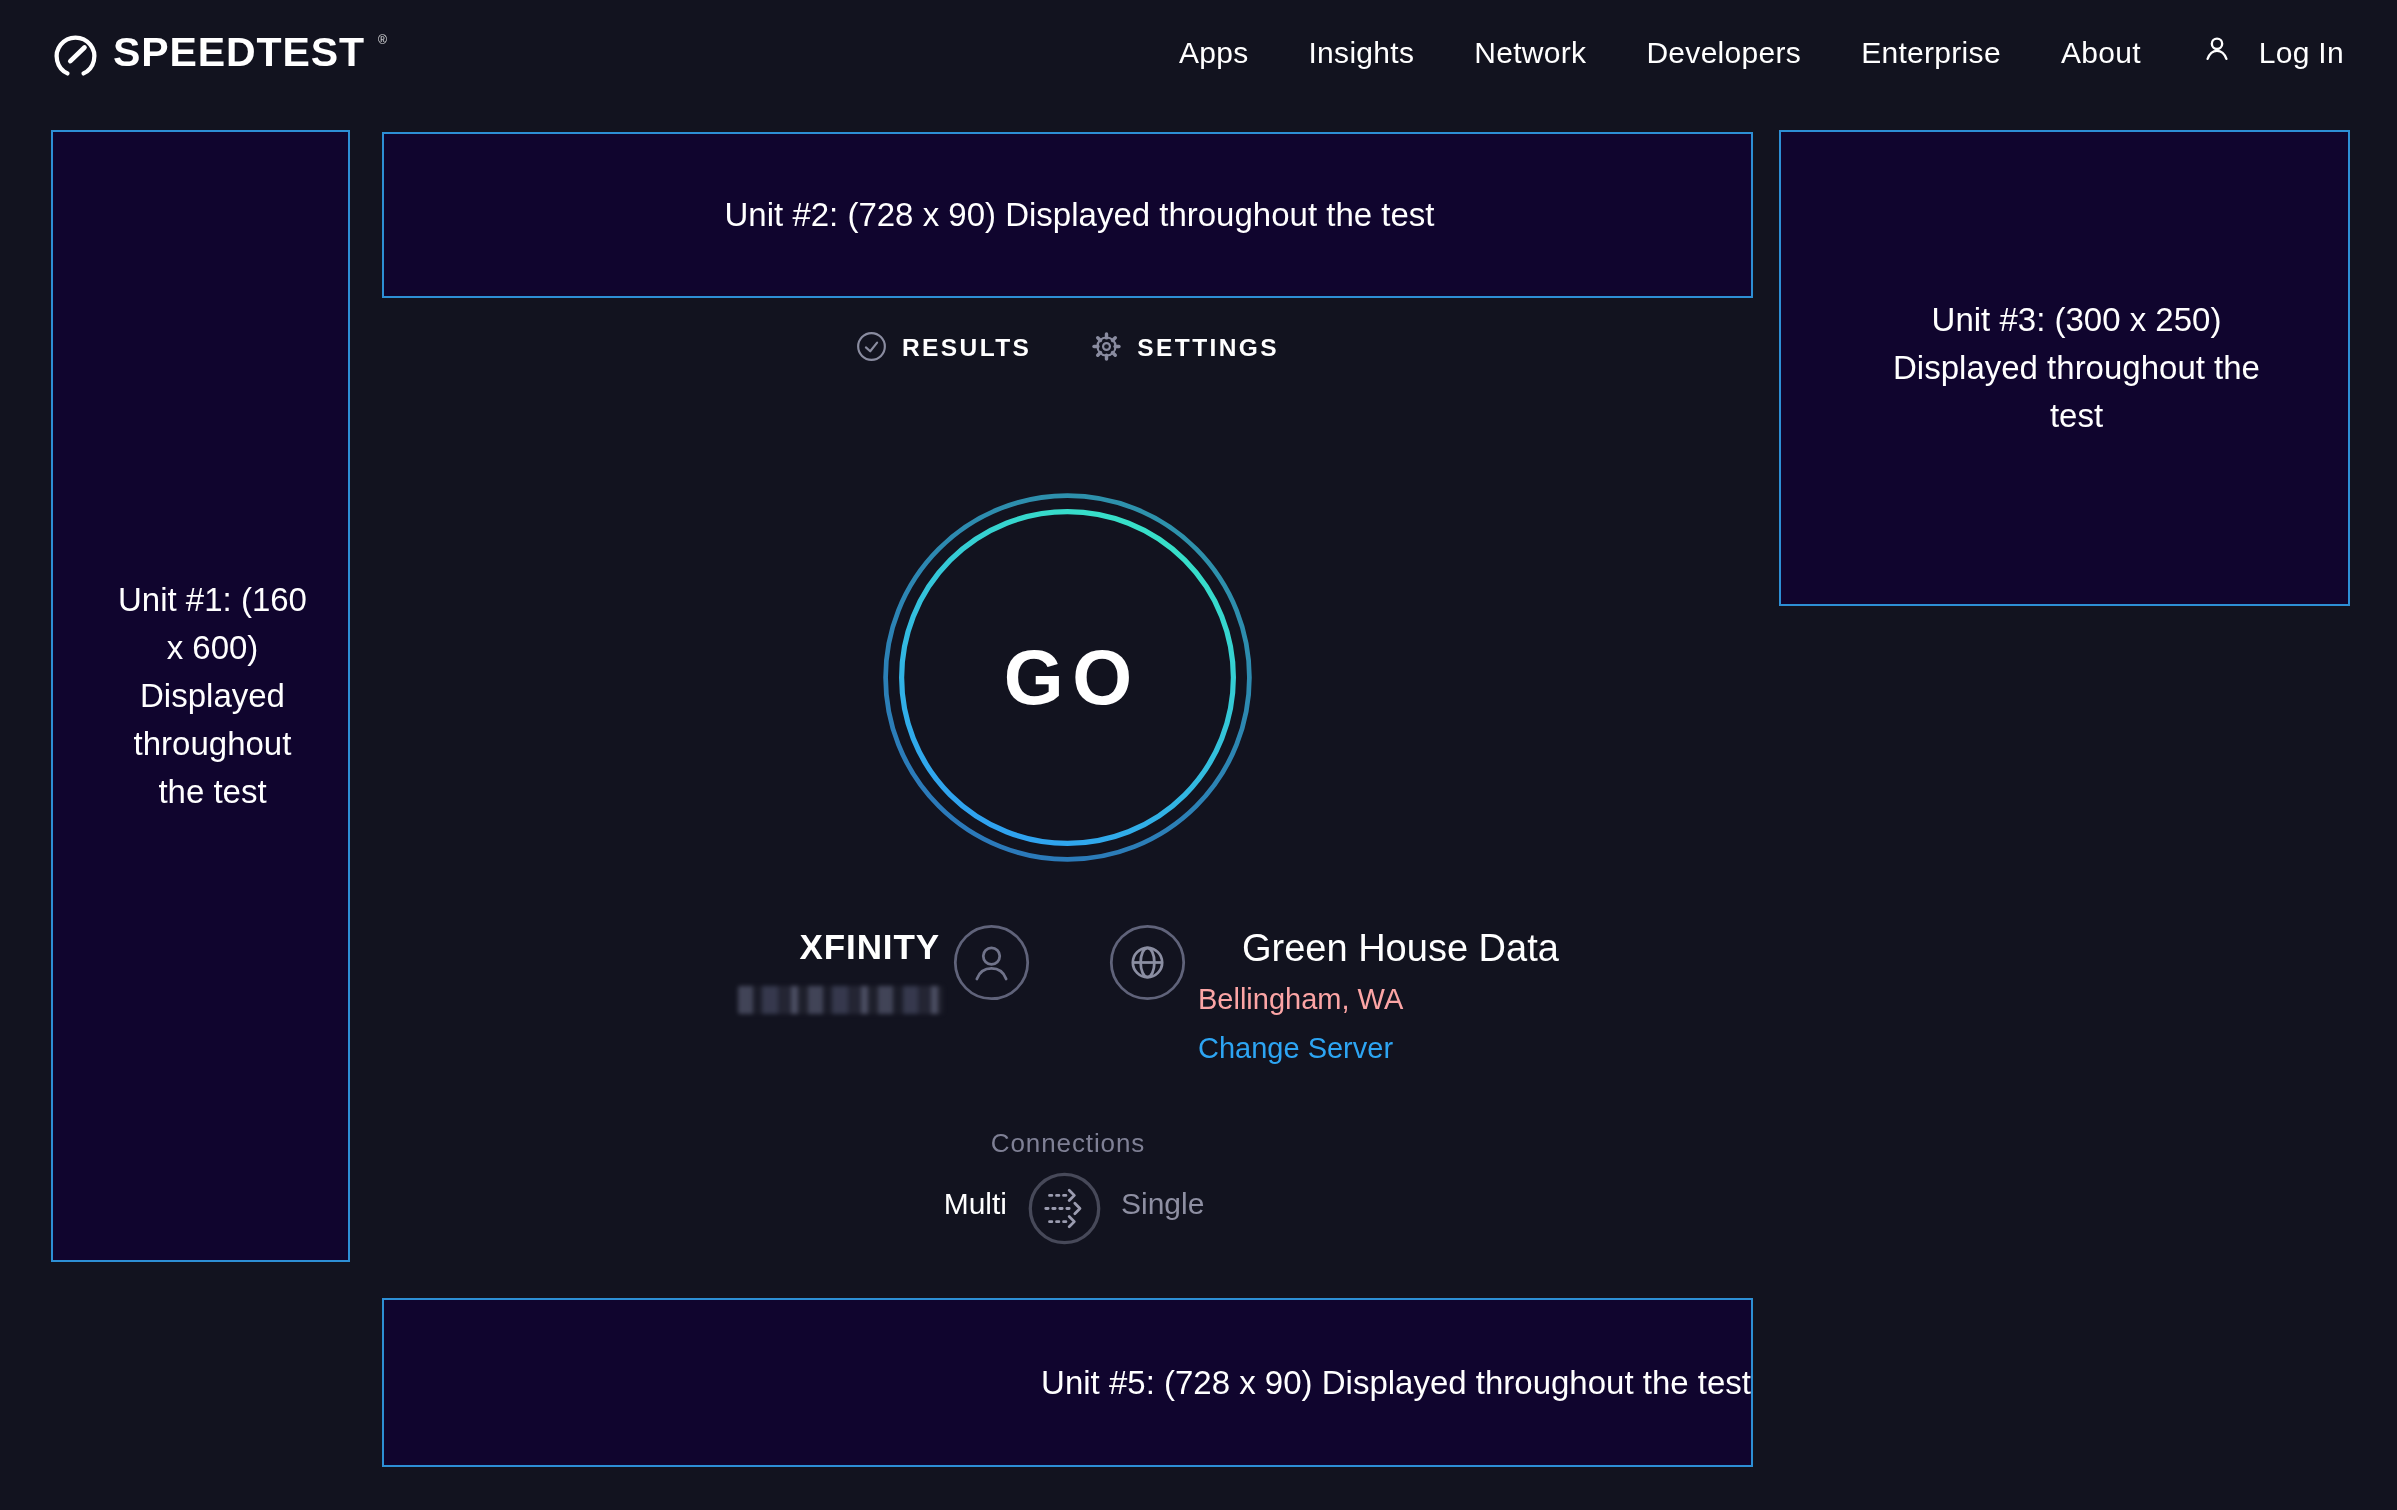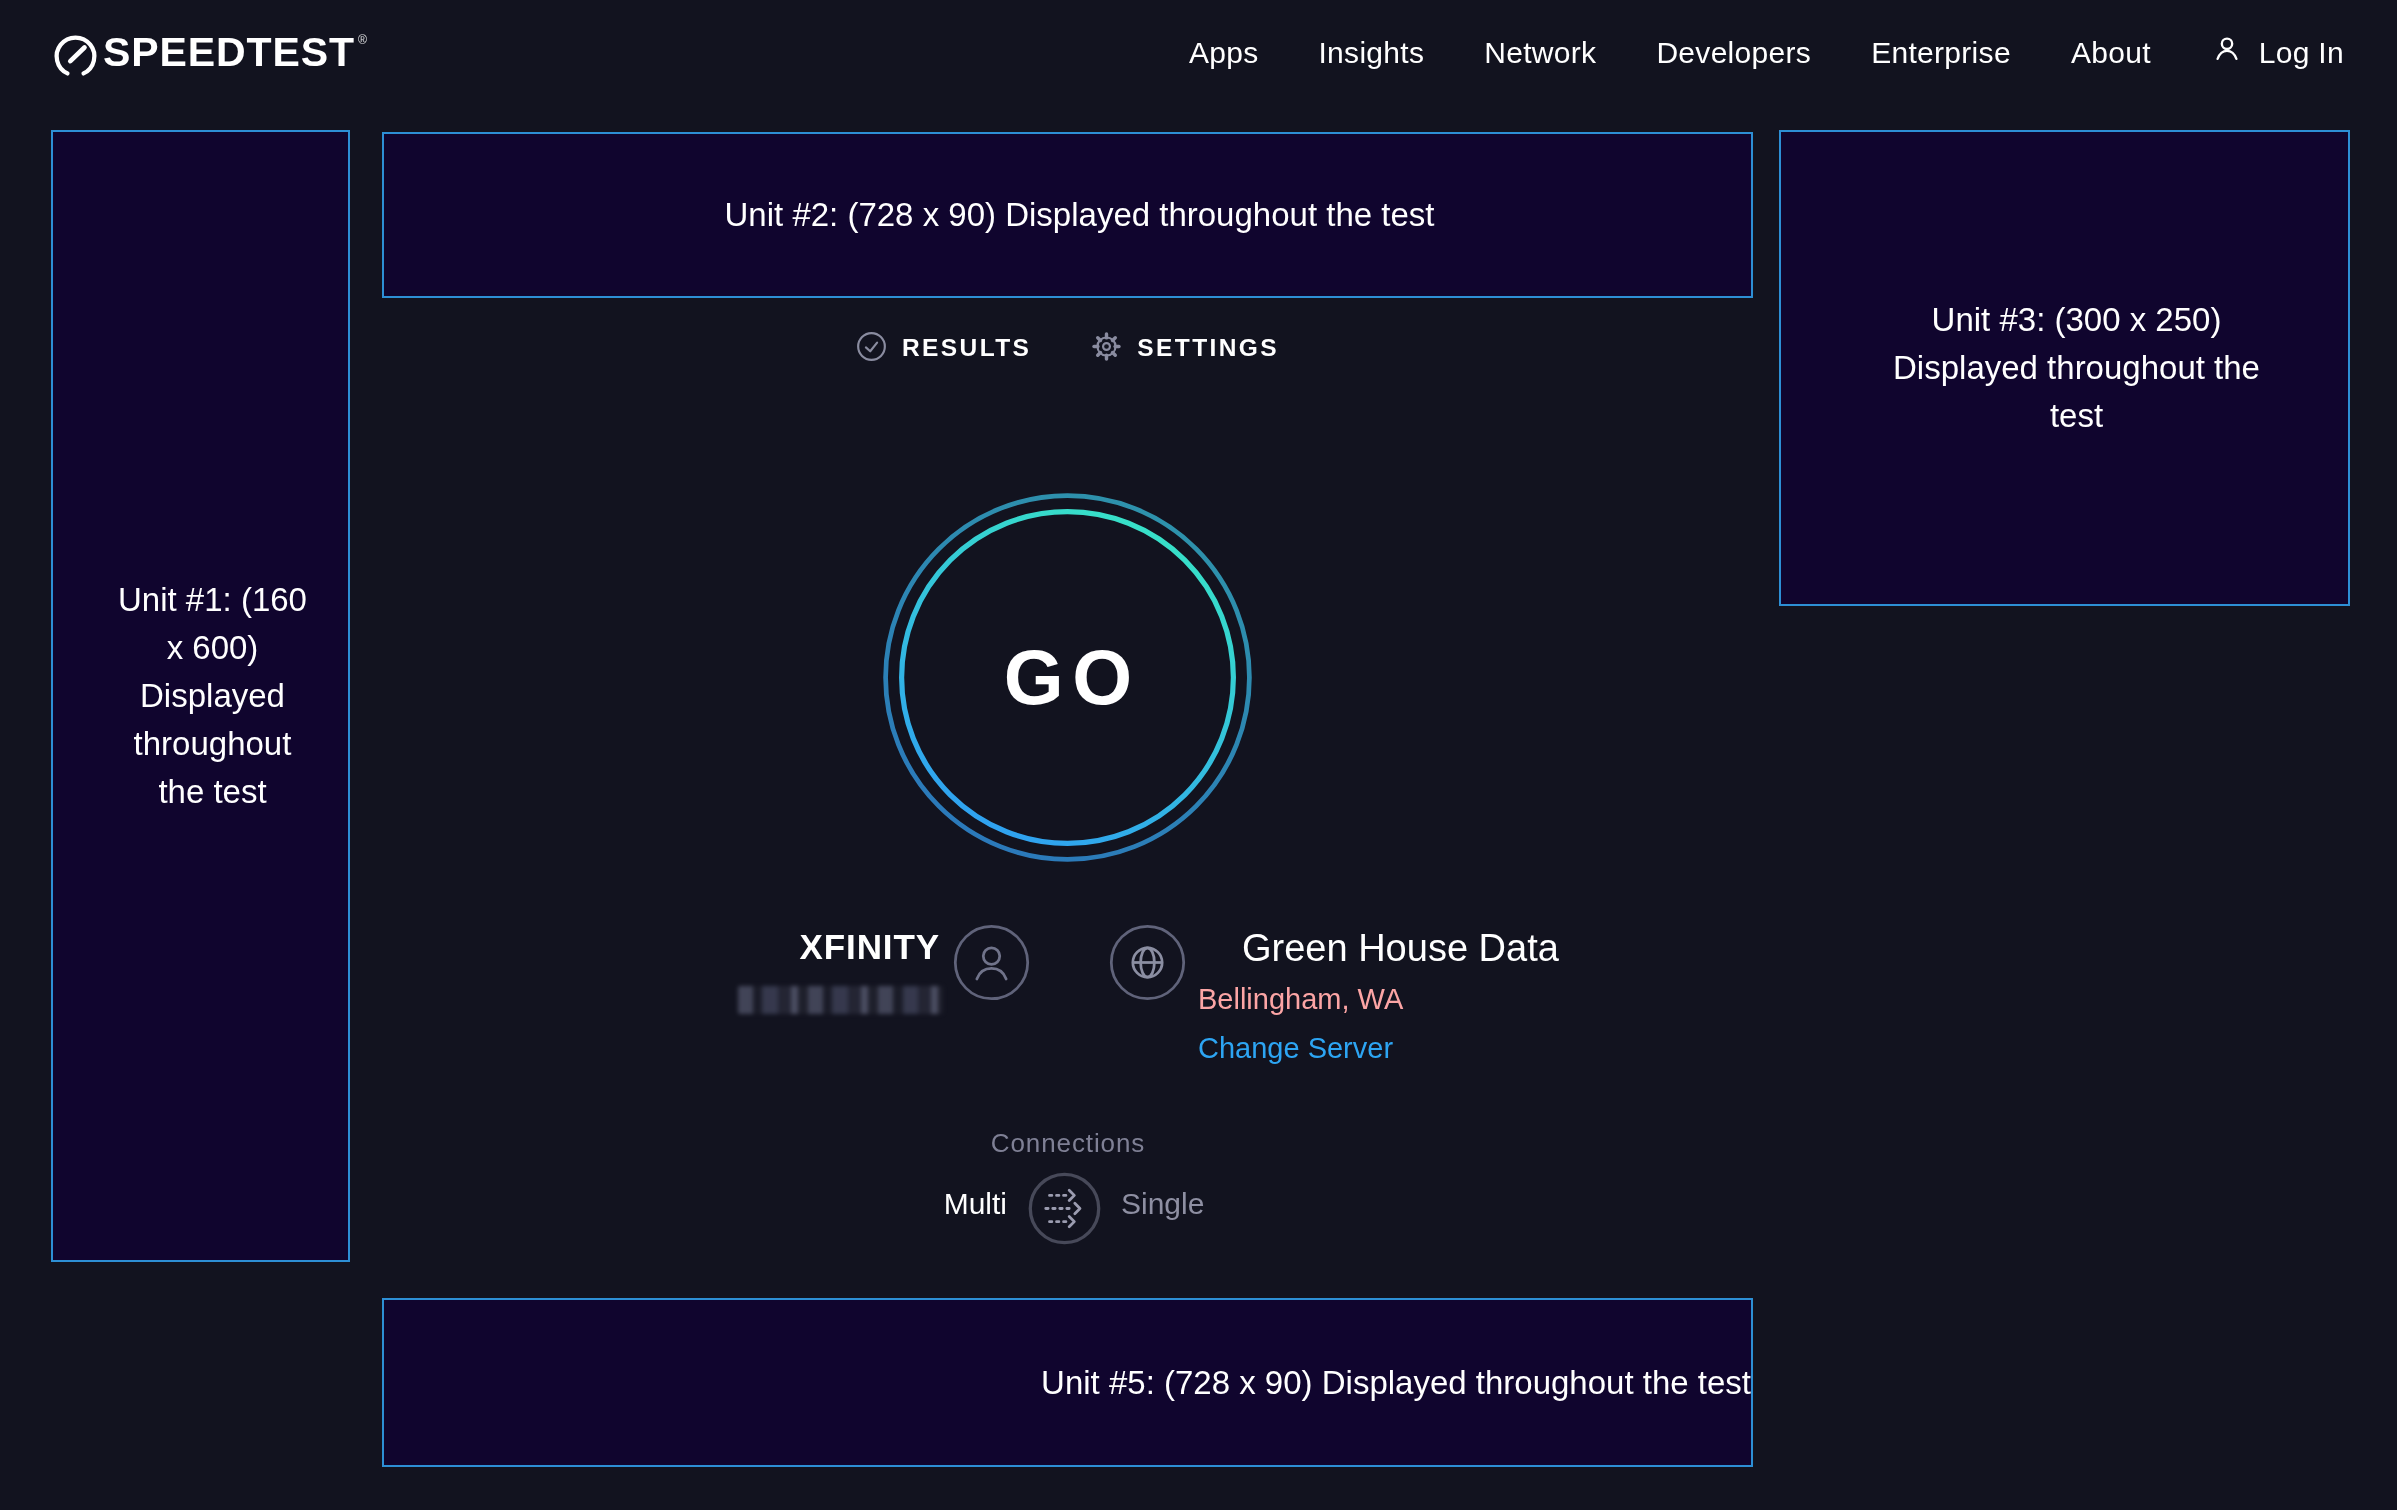--- a/index.html
+++ b/index.html
@@ -2,27 +2,27 @@
 <html style="font-size:15px"><head>
 <meta charset="utf-8">
 <style>
   * { margin:0; padding:0; box-sizing:border-box; }
   html,body { background:#0d0e17; }
   body { width:2397px; height:1510px; font-family:"Liberation Sans", sans-serif; }
   .page { position:relative; width:2397px; height:1510px; background:#12131f; overflow:hidden; }
 
   
   .topnav { position:absolute; left:0; top:0; width:2397px; height:105px; }
-  .logo { position:absolute; left:51px; top:28px; height:53px; display:flex; align-items:flex-start; gap:3px; cursor:pointer; }
+  .logo { position:absolute; left:51px; top:28px; height:53px; display:flex; align-items:flex-start; gap:13px; cursor:pointer; }
   .logo svg { display:block; margin-top:1.9px; }
   .logo-text { color:#ffffff; font-size:41px; font-weight:700; letter-spacing:0.9px; line-height:49px; }
   .logo-mark { color:#ffffff; font-size:12.2px; line-height:12.2px; margin-top:5.6px; opacity:.85; }
   .nav-items { position:absolute; right:53px; top:0; height:105px; display:flex; align-items:center; gap:60px;margin-left:9px; }
   .nav-item { color:#ffffff; font-size:30px; font-weight:500; letter-spacing:0.3px; cursor:pointer; white-space:nowrap; }
-  .nav-login { display:flex; align-items:center; gap:16px; }
+  .nav-login { display:flex; align-items:center; gap:26px; }
 
   
   .ad { position:absolute; background:#10052e; border:2.8px solid #2d8fd5; color:#ffffff;
         display:flex; align-items:center; justify-content:center; text-align:center;
         font-size:33px; line-height:1.45;padding-left:24px; }
   .ad span { display:inline-block; }
   #ad1 { left:51px;   top:130px;  width:299px;  height:1132px; }
   #ad1 span { width:200px; }
   #ad2 { left:382px;  top:132px;  width:1371px; height:166px; }
   #ad3 { left:1779px; top:130px;  width:571px;  height:476px; }

